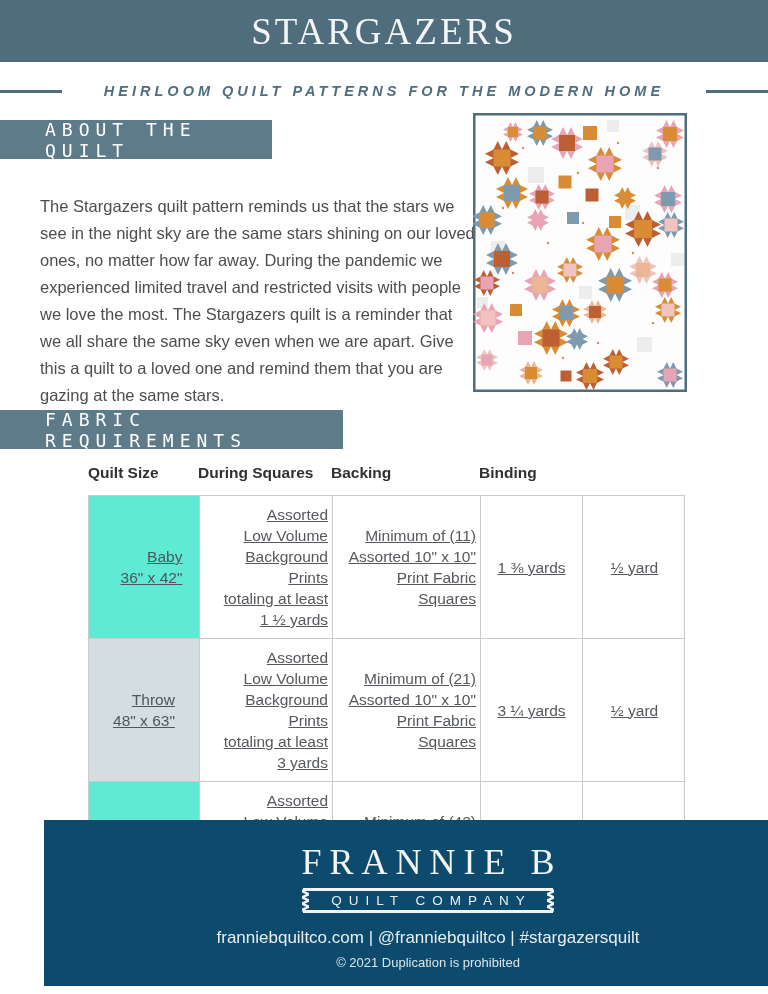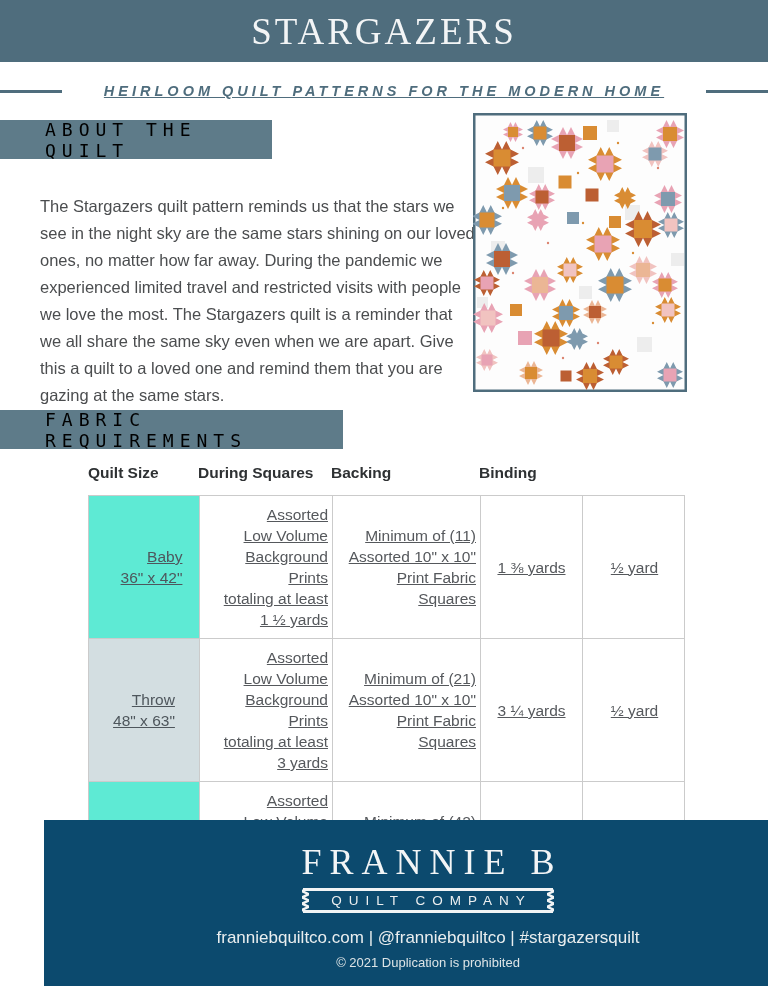--- a/index.html
+++ b/index.html
@@ -25,26 +25,26 @@
     position:relative; height:58px;
     display:flex; align-items:center; justify-content:center;
   }
   .tagline-row .rule {
     position:absolute; top:28px; height:3px; width:62px; background:#4f6d7d;
   }
   .tagline-row .rule.left { left:0; }
   .tagline-row .rule.right { right:0; }
   .tagline {
     font-style:italic; font-size:14.5px; letter-spacing:4px;
-    color:#4f6d7d; font-weight:bold; white-space:nowrap;text-decoration:underline;
+    color:#4f6d7d; font-weight:bold; white-space:nowrap;
   }
 
   
   .section-bar {
-    background:#5e7b89; color:#000000;
+    background:#5e7b89; color:#ffffff;
     font-family:"DejaVu Sans Mono", monospace;
     font-size:18px; letter-spacing:6px;
     height:39px; display:flex; align-items:center; padding-left:45px;
   }
   .section-bar.about { width:272px; }
   .section-bar.fabric { width:343px; margin-top:1px; }
 
   
   .about-body {
     width:437px; margin:34px 0 0 40px;

